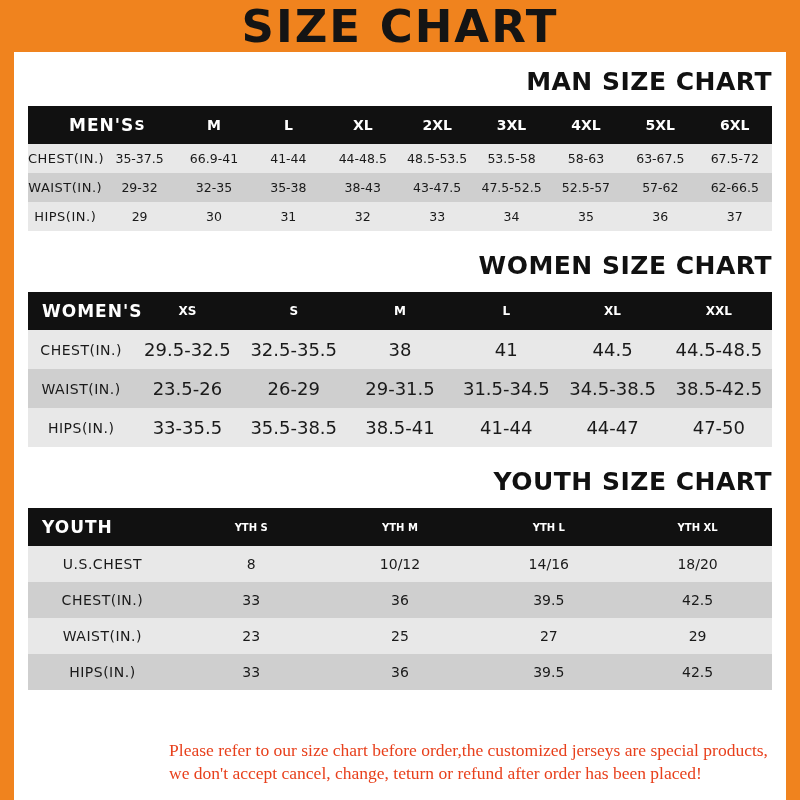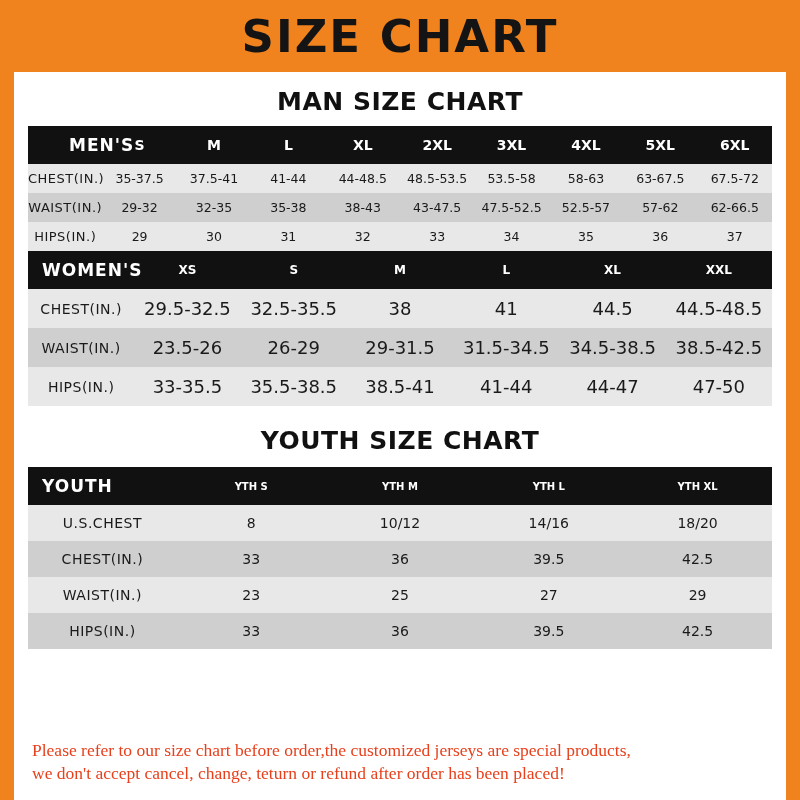--- a/index.html
+++ b/index.html
@@ -19,40 +19,41 @@
     height: 800px;
     background: #ffffff;
     box-sizing: border-box;
     border-left: 14px solid #f0831e;
     border-right: 14px solid #f0831e;
     display: flex;
     flex-direction: column;
   }
   .banner {
     background: #f0831e;
-    height: 72px;
+    height: 52px;
     display: flex;
     align-items: center;
     justify-content: center;
     flex: none;
   }
   .banner-title {
     font-family: "DejaVu Sans", sans-serif;
     font-weight: bold;
     font-size: 45px;
     letter-spacing: 2px;
     color: #141414;
     line-height: 1;
   }
   .content {
     flex: 1 1 auto;
     padding: 0 14px;
     box-sizing: border-box;
     display: flex;
     flex-direction: column;
+    align-items: flex-end;
   }
   .section-title {
     text-align: center;
     font-family: "DejaVu Sans", sans-serif;
     font-weight: bold;
     font-size: 25px;
     color: #111111;
     letter-spacing: 0.5px;
   }
   .t1 { margin-top: 15px; margin-bottom: 10px; }
@@ -146,21 +147,21 @@
           <th>3XL</th>
           <th>4XL</th>
           <th>5XL</th>
           <th>6XL</th>
         </tr>
       </thead>
       <tbody>
         <tr class="light">
           <td class="rowhead">CHEST(IN.)</td>
           <td>35-37.5</td>
-          <td>37.5-41</td>
+          <td>66.9-41</td>
           <td>41-44</td>
           <td>44-48.5</td>
           <td>48.5-53.5</td>
           <td>53.5-58</td>
           <td>58-63</td>
           <td>63-67.5</td>
           <td>67.5-72</td>
         </tr>
         <tr class="dark">
           <td class="rowhead">WAIST(IN.)</td>
@@ -182,20 +183,21 @@
           <td>32</td>
           <td>33</td>
           <td>34</td>
           <td>35</td>
           <td>36</td>
           <td>37</td>
         </tr>
       </tbody>
     </table>
 
+    <div class="section-title t2">WOMEN SIZE CHART</div>
     <table class="size-table" id="women-table">
       <thead>
         <tr>
           <th class="corner">WOMEN'S</th>
           <th>XS</th>
           <th>S</th>
           <th>M</th>
           <th>L</th>
           <th>XL</th>
           <th>XXL</th>

